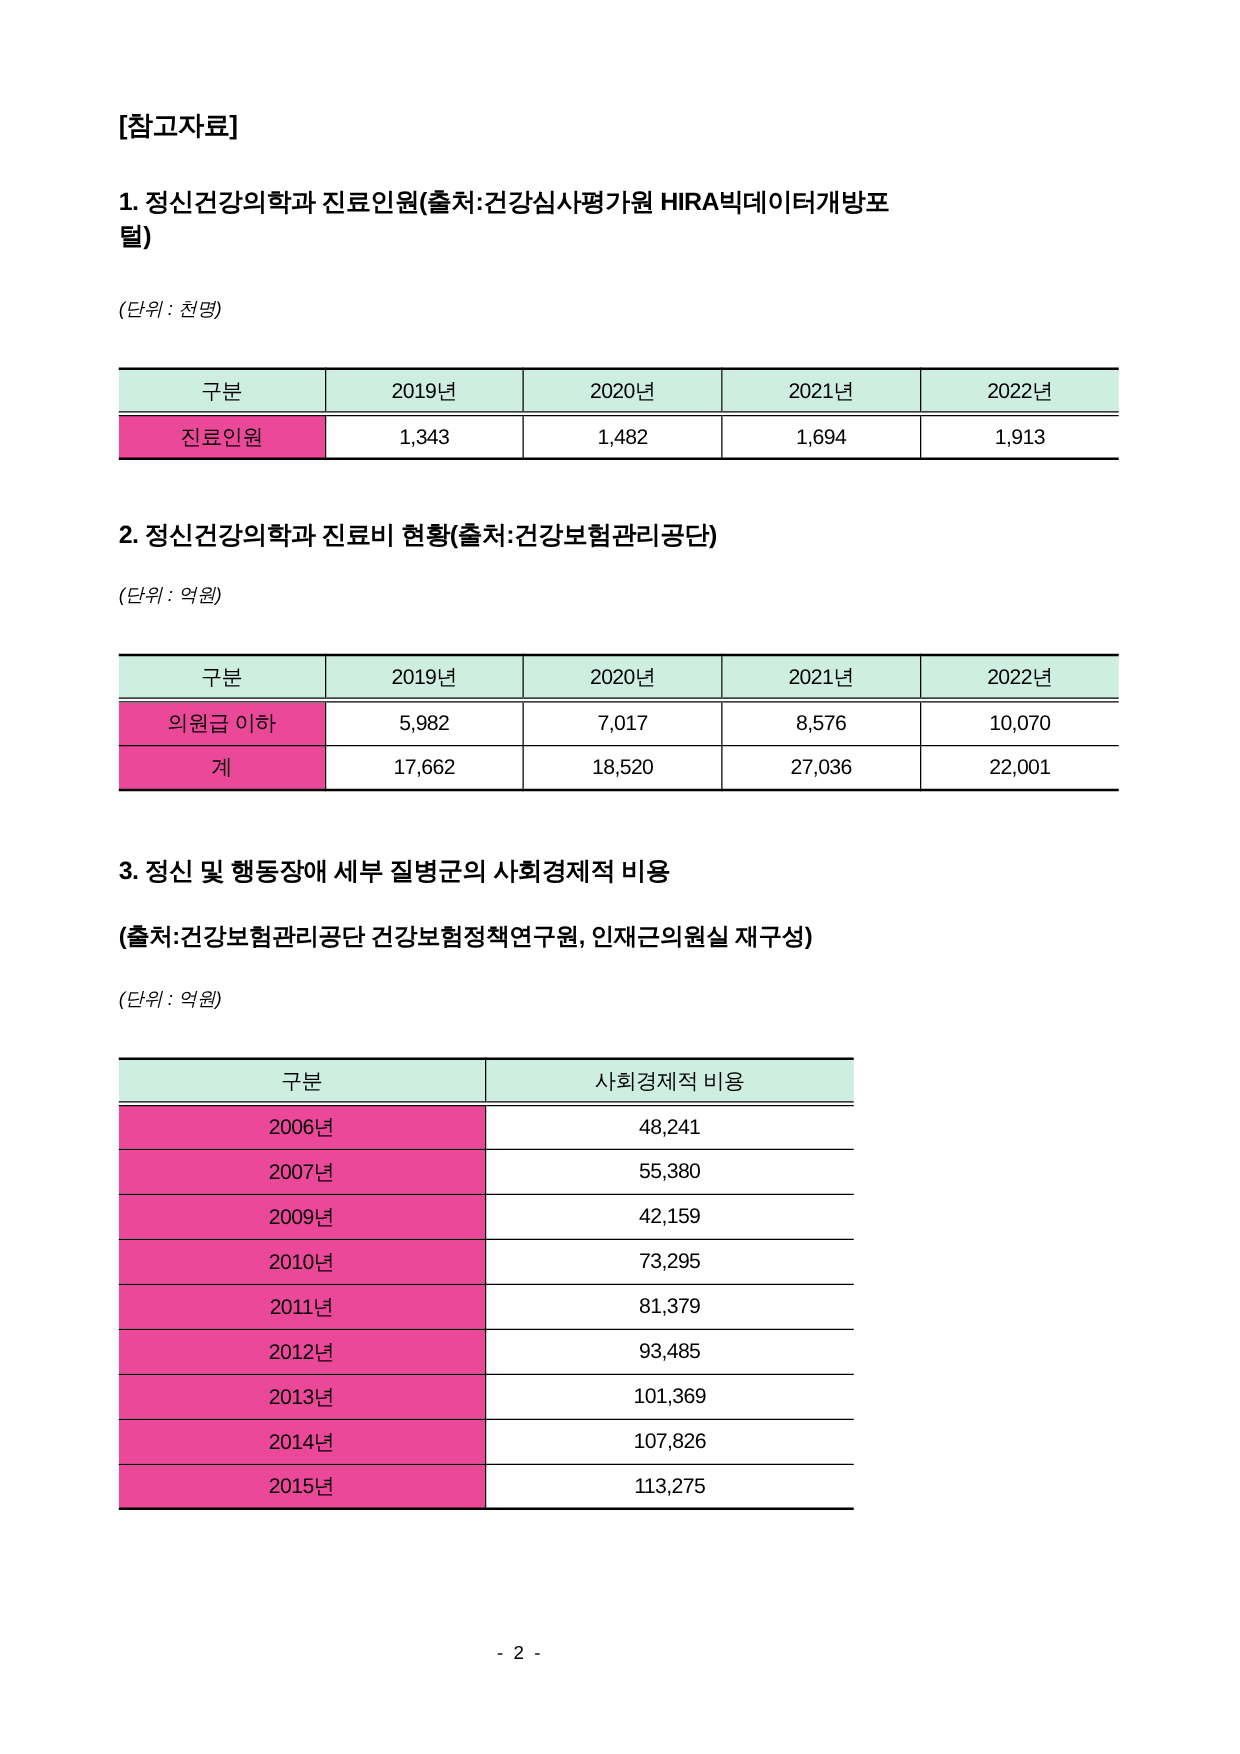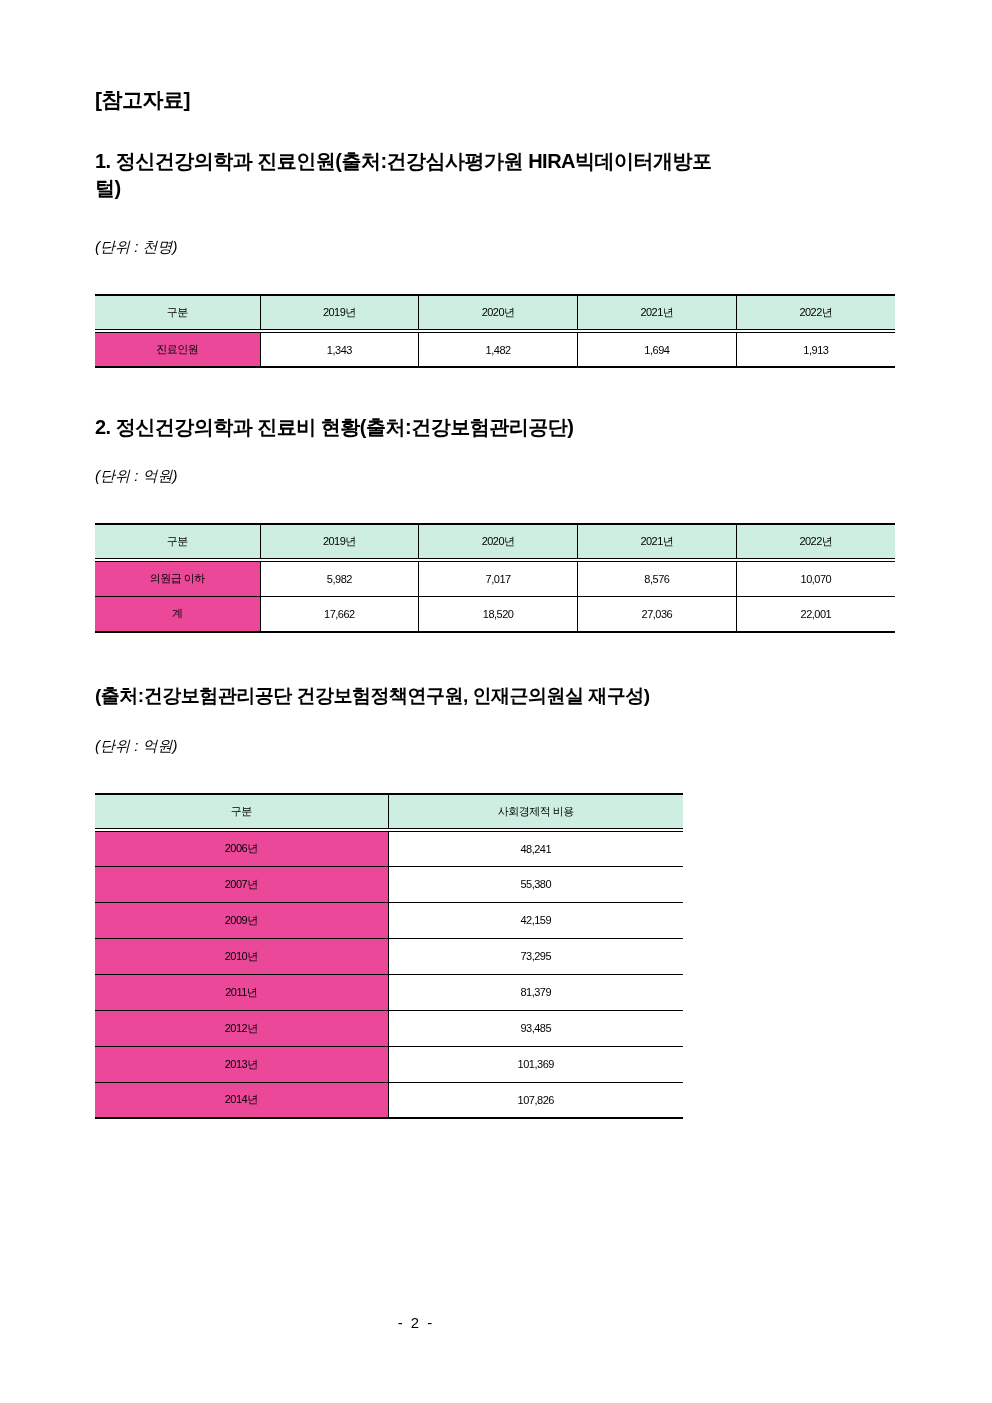--- a/index.html
+++ b/index.html
@@ -36,21 +36,21 @@
     text-align: left;
     margin-bottom: 13px;
     letter-spacing: 0px;
     font-style: italic;
   }
   table.data-table {
     border-collapse: collapse;
     table-layout: fixed;
     border-top: 2px solid #000;
     border-bottom: 2px solid #000;
-    font-size: 11px;
+    font-size: 17px;
     text-align: center;
     margin-top: 37px;
   }
   table.data-table th, table.data-table td {
     height: 36px;
     padding: 0 4px;
     border-left: 1px solid #000;
     border-right: 1px solid #000;
     font-weight: normal;
     letter-spacing: -0.5px;
@@ -160,20 +160,21 @@
               <td>18,520</td>
               <td>27,036</td>
               <td>22,001</td>
             </tr>
           </tbody>
         </table>
     </div>
   </section>
 
   <section class="sec-3">
+    <h2 class="section-heading">3.  정신 및 행동장애 세부 질병군의 사회경제적 비용</h2>
     <div class="source-line">(출처:건강보험관리공단 건강보험정책연구원, 인재근의원실 재구성)</div>
     <div class="w-588">
       <div class="unit-label">(단위 : 억원)</div>
       <table class="data-table tbl-half w-588">
         <colgroup>
             <col class="c0">
             <col class="c1">
           </colgroup>
       <thead>
             <tr>
@@ -207,20 +208,24 @@
               <td>93,485</td>
             </tr>
             <tr>
               <td>2013년</td>
               <td>101,369</td>
             </tr>
             <tr>
               <td>2014년</td>
               <td>107,826</td>
             </tr>
+            <tr>
+              <td>2015년</td>
+              <td>113,275</td>
+            </tr>
           </tbody>
         </table>
     </div>
   </section>
 
   <div class="page-footer">- 2 -</div>
 
 </div>
 
 </body></html>

